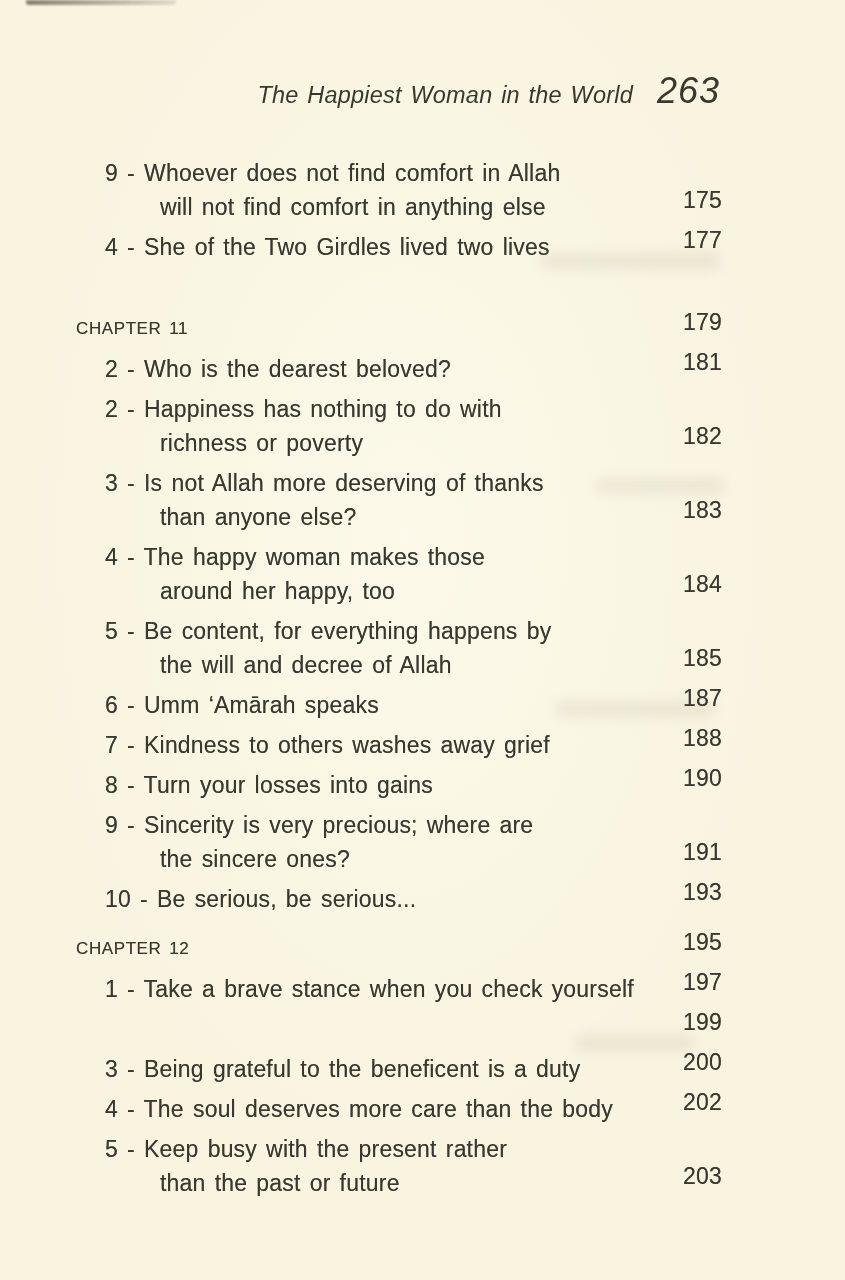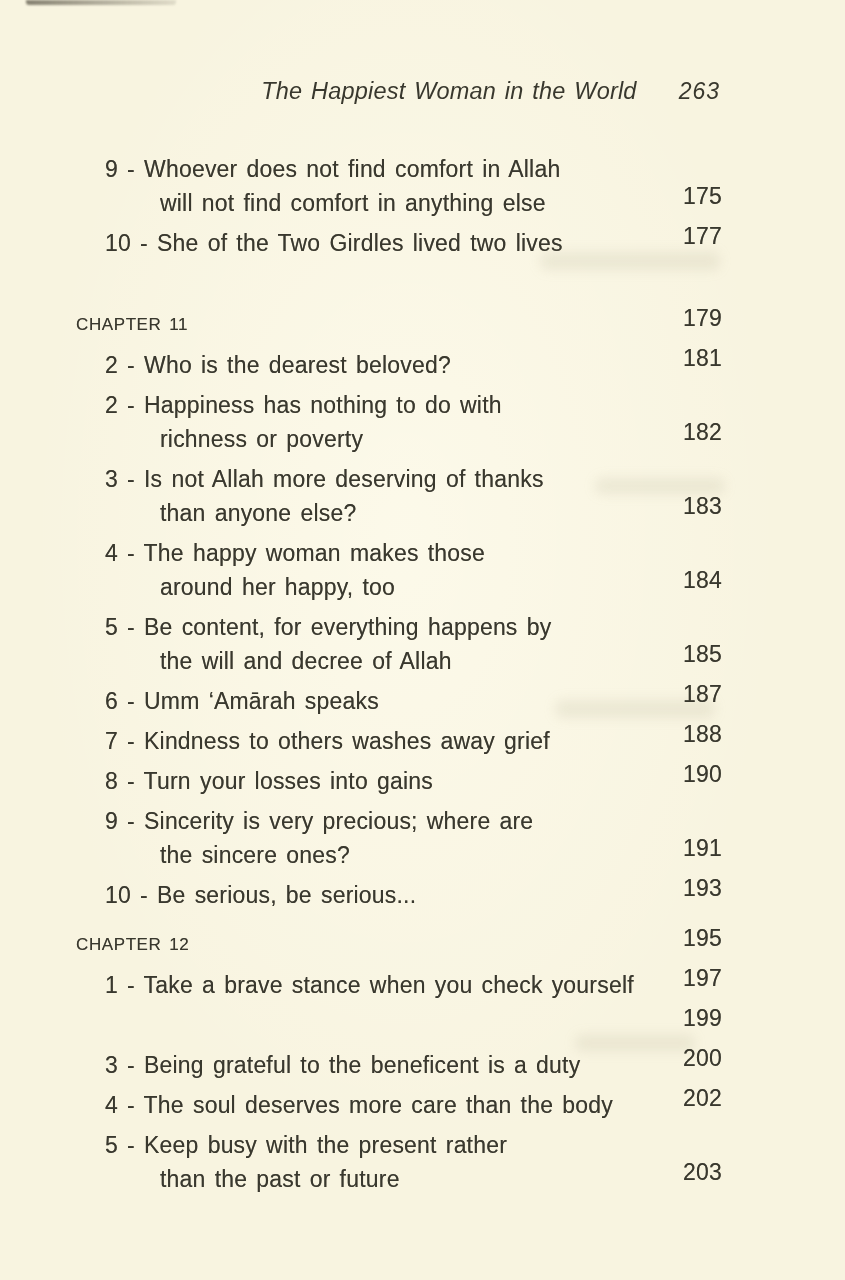--- a/index.html
+++ b/index.html
@@ -29,21 +29,21 @@
   .st4 { left:575px; top:1035px; width:120px; height:16px; }
 
   
   .running-head {
     display:flex; justify-content:flex-end; align-items:baseline;
     padding-right:125px;
     font-style:italic;
     line-height:34px;
   }
   .running-head .title { font-size:23.5px; word-spacing:2px; letter-spacing:.2px; }
-  .running-head .folio { font-size:23px; margin-left:42px; letter-spacing:1px; }
+  .running-head .folio { font-size:36px; margin-left:24px; letter-spacing:1px; }
 
   
   #toc { }
   #toc > section:nth-of-type(1) { padding-top:38px; }
   #toc > section:nth-of-type(2) { padding-top:42px; }
   #toc > section:nth-of-type(3) { padding-top:10px; }
   .row {
     display:flex; align-items:flex-end;
     padding-right:123px;
     margin-top:6px;
@@ -76,21 +76,21 @@
       <section>
         <div class="row entry">
           <div class="txt">
             <div class="line">9 - Whoever does not find comfort in Allah</div>
             <div class="line cont">will not find comfort in anything else</div>
           </div>
           <div class="pg">175</div>
         </div>
         <div class="row entry">
           <div class="txt">
-            <div class="line">10 - She of the Two Girdles lived two lives</div>
+            <div class="line">4 - She of the Two Girdles lived two lives</div>
           </div>
           <div class="pg">177</div>
         </div>
       </section>
       <section>
         <div class="row chapter">
           <div class="txt">
             <div class="line">CHAPTER 11</div>
           </div>
           <div class="pg">179</div>

